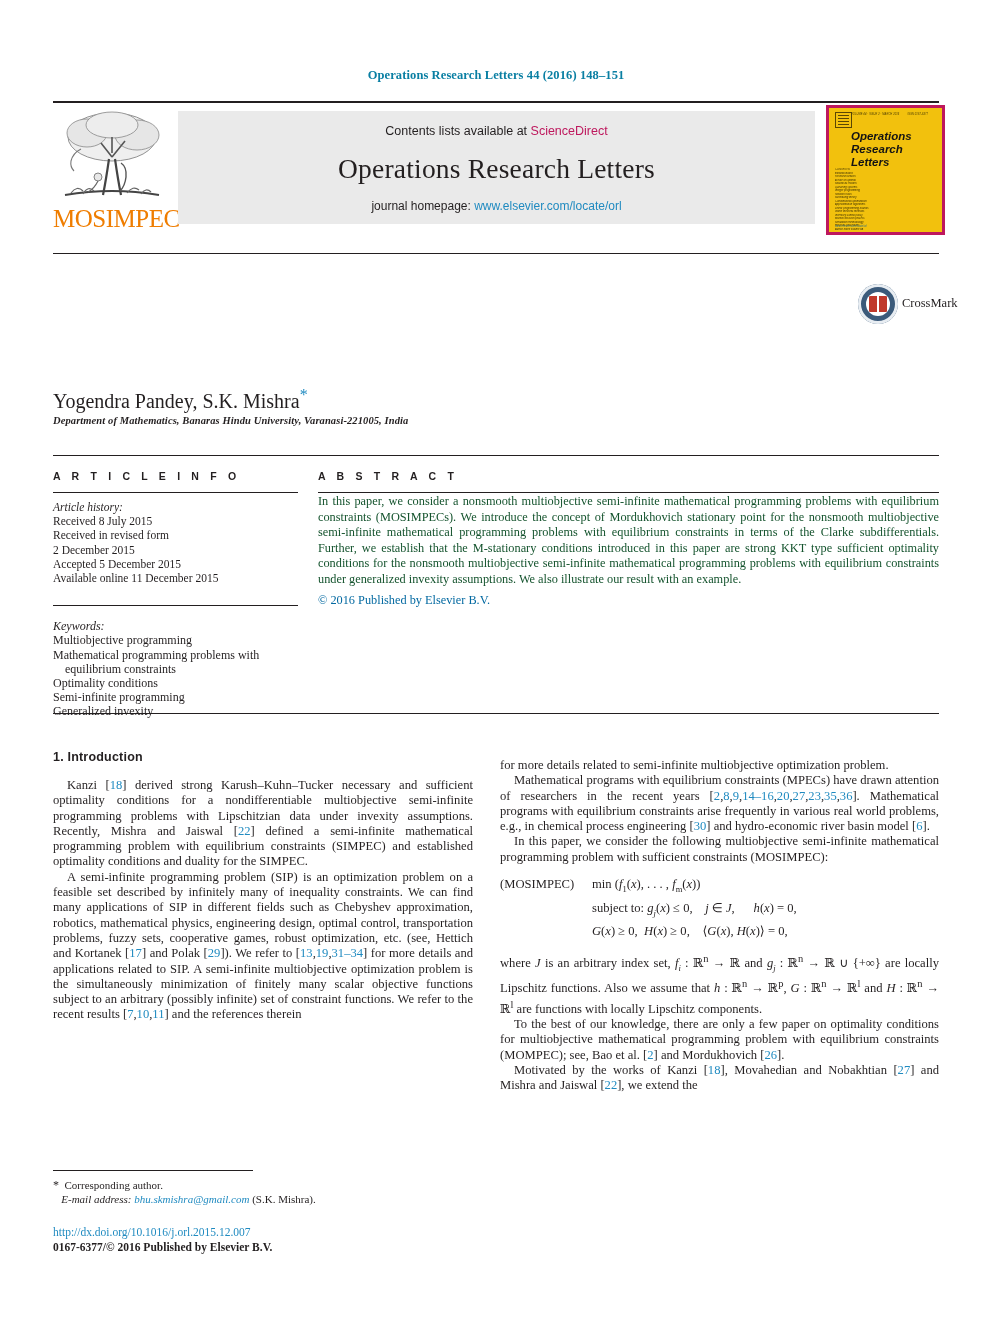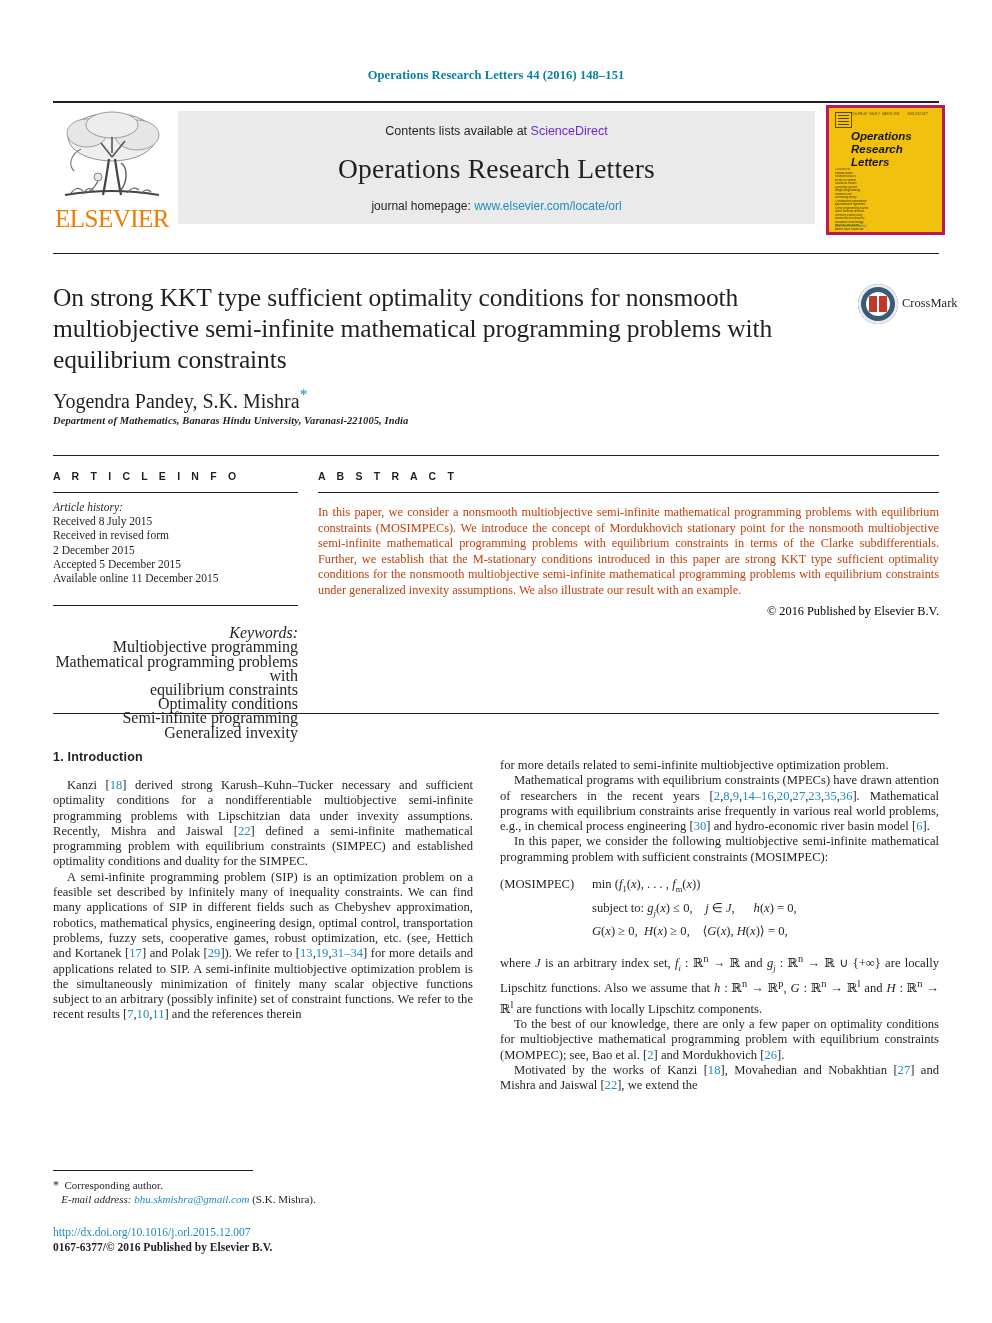--- a/index.html
+++ b/index.html
@@ -38,21 +38,21 @@
     font-size:25px;letter-spacing:-0.5px;color:#ef7d00;font-weight:400;
   }
   .mast-center{
     position:absolute;left:125px;top:8px;width:637px;height:113px;
     background:#eaeaea;
   }
   .contents-line{
     position:absolute;left:0;top:13px;width:637px;text-align:center;
     font-family:"Liberation Sans", sans-serif;font-size:12.5px;color:#231f20;
   }
-  .contents-line .sd{color:#6d28d9;}
+  .contents-line .sd{color:#be185d;}
   .journal-name{
     position:absolute;left:0;top:42px;width:637px;text-align:center;
     font-family:"Liberation Serif", serif;font-size:27.5px;color:#231f20;
     letter-spacing:.2px;
   }
   .homepage-line{
     position:absolute;left:0;top:88px;width:637px;text-align:center;
     font-family:"Liberation Sans", sans-serif;font-size:12px;color:#231f20;
   }
   .homepage-line .url{color:#1f8ac0;}
@@ -139,33 +139,33 @@
     font-weight:bold;font-size:10.5px;letter-spacing:4.2px;color:#231f20;
   }
   .thin-rule{border-top:1px solid #231f20;margin-top:10px;}
   .hist{
     margin-top:7px;
     font-family:"Liberation Serif", serif;font-size:11.5px;line-height:14.2px;color:#231f20;
   }
   .hist .it{font-style:italic;text-align:right;}
   .kw-rule{border-top:1px solid #231f20;margin-top:20px;}
   .kw{
-    margin-top:20px;
-    font-family:"Liberation Serif", serif;font-size:16px;line-height:14.2px;color:#231f20;text-align:right;
+    margin-top:13px;
+    font-family:"Liberation Serif", serif;font-size:12px;line-height:14.2px;color:#231f20;
   }
   .kw .it{font-style:italic;}
   .kw .ind{padding-left:12px;display:block;}
   .abs-text{
-    margin-top:12px;
+    margin-top:1px;
     font-family:"Liberation Serif", serif;font-size:12.3px;line-height:15.6px;
-    color:#c2410c;text-align:justify;
+    color:#14532d;text-align:justify;
   }
   .abs-copy{
-    margin-top:5px;text-align:right;
-    font-family:"Liberation Serif", serif;font-size:12.3px;color:#000000;
+    margin-top:5px;text-align:left;
+    font-family:"Liberation Serif", serif;font-size:12.3px;color:#0369a1;
   }
   .info-abs-bot{position:absolute;left:53px;top:713px;width:886px;border-top:1px solid #231f20;}
 
   
   .col-left{position:absolute;left:53px;top:750px;width:420px;}
   .col-right{position:absolute;left:500px;top:750px;width:439px;margin-top:8px;}
   h2.sec{
     font-family:"Liberation Sans", sans-serif;
     font-size:12.5px;font-weight:bold;color:#231f20;margin:0 0 14px 0;
     letter-spacing:.2px;
@@ -224,21 +224,21 @@
           <path d="M52 52 C50 66 48 78 46 88 M58 52 C60 66 62 78 64 88" stroke="#444" stroke-width="2.2"></path>
           <path d="M55 50 L44 36 M55 50 L68 34 M55 46 L55 30" stroke="#555" stroke-width="1.6"></path>
           <path d="M8 88 Q55 80 102 88" stroke="#444" stroke-width="2"></path>
           <path d="M14 86 q6 -8 12 -2 M26 87 q5 -9 11 -3 M70 86 q6 -8 12 -3 M84 87 q5 -7 10 -2" stroke="#666" stroke-width="1.2"></path>
           <circle cx="41" cy="70" r="4" fill="#e8e8e8" stroke="#666"></circle>
           <path d="M41 74 q-4 8 -10 11" stroke="#666" stroke-width="1.2"></path>
           <path d="M64 56 q6 4 5 14 q-1 9 -6 14" stroke="#555" stroke-width="1.4"></path>
           <path d="M24 42 q-8 4 -10 12 q-1 6 3 10" stroke="#777" stroke-width="1.1"></path>
         </g>
       </svg>
-      <div class="elsevier-word">ELSEVIER</div>
+      <div class="elsevier-word">MOSIMPEC</div>
     </div>
 
     <div class="mast-center">
       <div class="contents-line">
         <span>Contents lists available at </span><span class="sd">ScienceDirect</span>
       </div>
       <div class="journal-name">Operations Research Letters</div>
       <div class="homepage-line">
         <span>journal homepage: </span><span class="url">www.elsevier.com/locate/orl</span>
       </div>
@@ -276,21 +276,20 @@
       <div>Inventory control policy</div>
         <div>Markov decision process</div>
       <div>Simulation methodology</div>
         <div>Heuristic procedures</div>
       <div>Author index volume 44</div>
     </div>
     <div class="cover-foot">www.elsevier.com/locate/orl</div>
   </div>
 
   <div class="title-rule"></div>
-  <div class="article-title">On strong KKT type sufficient optimality conditions for nonsmooth multiobjective semi-infinite mathematical programming problems with equilibrium constraints</div>
 
   <div class="crossmark">
     <div class="cm-circle">
       <div class="cm-inner"></div>
       <div class="cm-book"></div>
     </div>
     <div class="cm-text">CrossMark</div>
   </div>
 
   <div class="authors">

